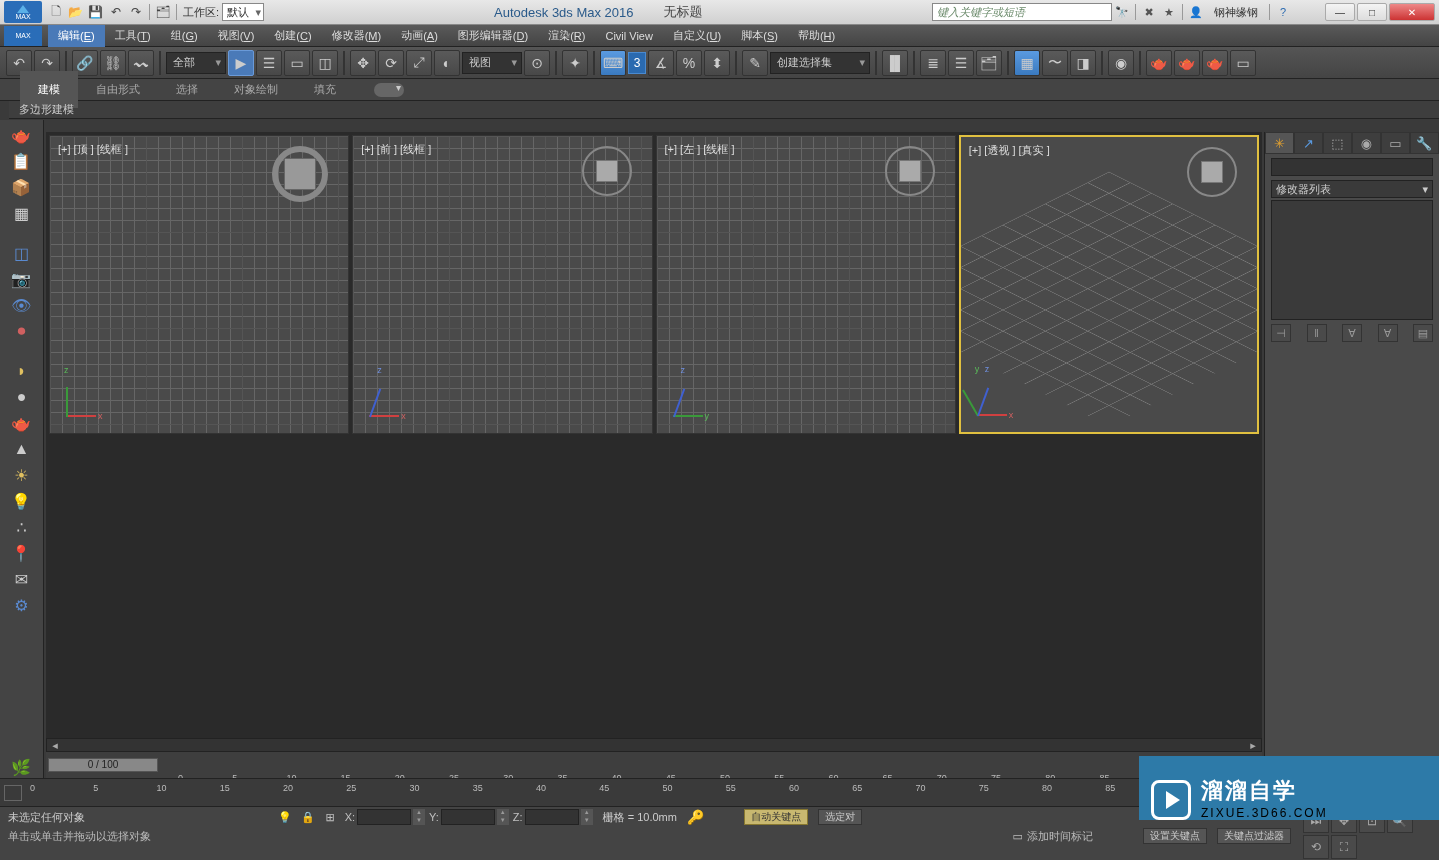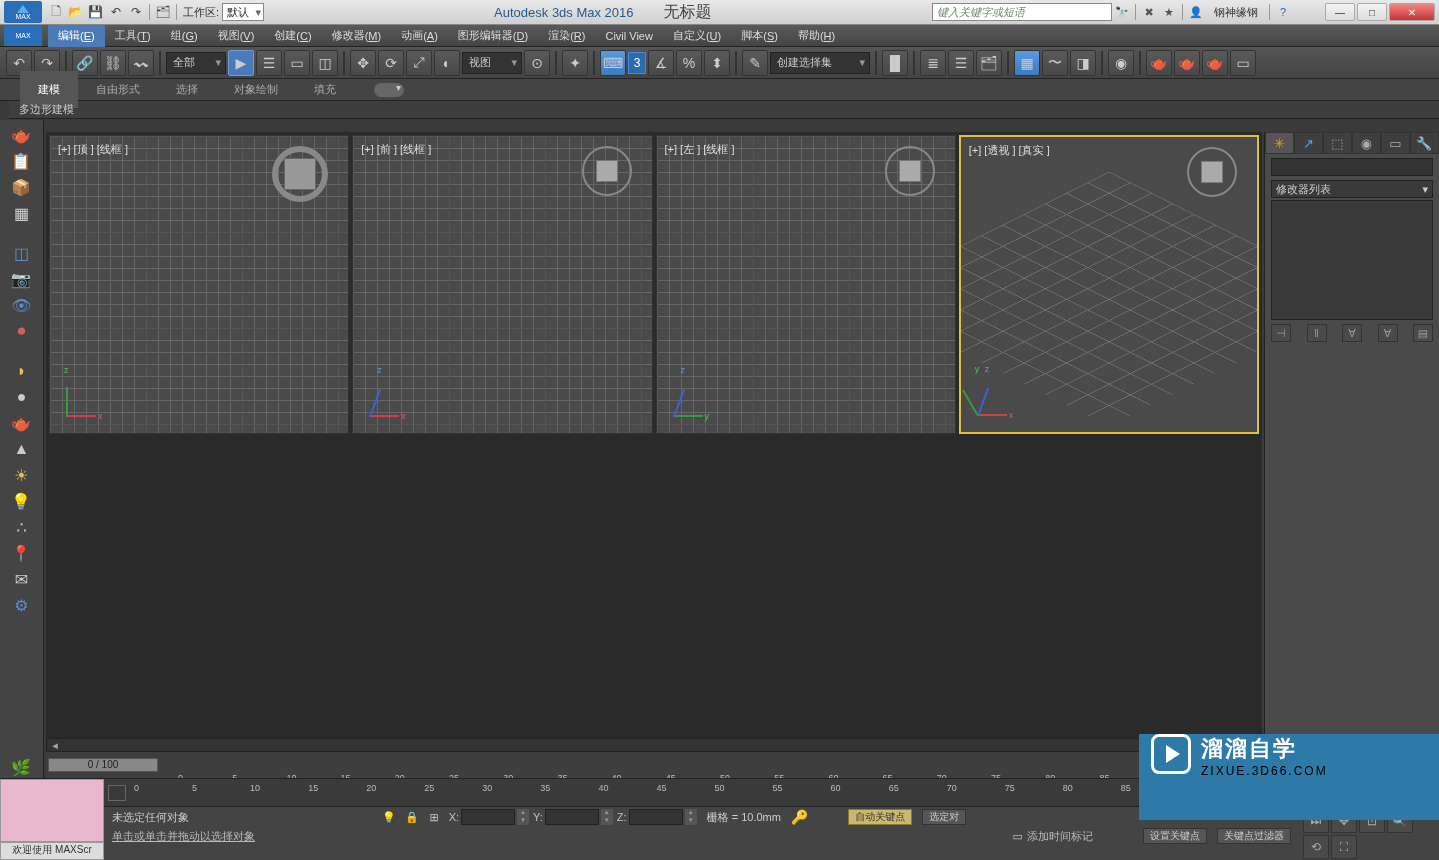--- a/index.html
+++ b/index.html
@@ -8,21 +8,21 @@
 
 .titlebar { height:25px; background:linear-gradient(#e8e8e8,#d0d0d0); display:flex; align-items:center; padding:0 4px; border-bottom:1px solid #888; }
 .titlebar .max-ico { width:38px; height:22px; background:#2a6db8; color:#fff; font-size:8px; display:flex; flex-direction:column; align-items:center; justify-content:center; border-radius:2px; margin-right:4px; position:relative;}
 .titlebar .max-ico .tri { width:0;height:0;border-left:6px solid transparent;border-right:6px solid transparent;border-bottom:8px solid #5ab0e8;}
 .titlebar .tbtn { width:20px; height:20px; display:flex; align-items:center; justify-content:center; color:#444; font-size:12px; cursor:pointer; }
 .titlebar .sep { width:1px; height:16px; background:#999; margin:0 3px; }
 .titlebar .ws-label { color:#333; padding:0 3px; }
 .titlebar .ws-sel { background:#fff; border:1px solid #888; color:#333; padding:0 14px 0 4px; height:18px; display:flex; align-items:center; position:relative; }
 .titlebar .ws-sel:after{content:"▾";position:absolute;right:2px;color:#666;}
 .titlebar .app-title { color:#2a5a8a; font-size:13px; margin-left:230px; }
-.titlebar .doc-title { color:#444; margin-left:30px; font-size:16px;}
+.titlebar .doc-title { color:#444; margin-left:30px; font-size:13px;}
 .titlebar .spacer { flex:1; }
 .titlebar .search-box { width:180px; height:18px; background:#fff; border:1px solid #888; padding:0 4px; color:#6a8a6a; font-style:italic; display:flex; align-items:center;}
 .titlebar .ico { width:20px; text-align:center; color:#555; }
 .titlebar .user { color:#333; padding:0 8px; }
 .titlebar .win-btns { display:flex; margin-left:30px;}
 .titlebar .winb { width:30px; height:18px; display:flex; align-items:center; justify-content:center; border:1px solid #aaa; background:linear-gradient(#f4f4f4,#ddd); margin-left:2px; color:#333; font-size:10px; border-radius:2px;}
 .titlebar .winb.close { background:linear-gradient(#e88,#c33); color:#fff; width:46px;}
 
 
 .menubar { height:22px; background:linear-gradient(#5a5a5a,#444); display:flex; align-items:center; padding:8px 4px; border-bottom:1px solid #222;}
@@ -132,21 +132,21 @@
 .statusarea .gridv{color:#ccc;}
 .statusarea .prompt{height:18px;display:flex;align-items:center;padding:0 8px;color:#bbb;}
 .statusarea .kbtn{height:16px;background:#c8b870;color:#333;padding:0 6px;font-size:10px;border:1px solid #887830;}
 .statusarea .rbtn{height:16px;background:#555;color:#ccc;padding:0 6px;font-size:10px;border:1px solid #333;}
 .statusarea .key-icn{font-size:14px;color:#888;}
 .statusarea .right-ctrl{width:140px;display:flex;flex-wrap:wrap;align-content:flex-start;gap:2px;padding:4px;background:#444;}
 .statusarea .right-ctrl .nb{width:26px;height:24px;background:#4a4a4a;border:1px solid #333;display:flex;align-items:center;justify-content:center;color:#aaa;font-size:12px;}
 .statusarea .addtime{display:flex;align-items:center;gap:4px;margin-left:auto;}
 
 
-.wm{position:absolute;right:0;bottom:40px;width:300px;height:86px;background:#2d7aa8;display:flex;align-items:flex-start;padding:0 12px;gap:10px;}
+.wm{position:absolute;right:0;bottom:40px;width:300px;height:64px;background:#2d7aa8;display:flex;align-items:flex-end;padding:0 12px;gap:10px;}
 .wm .play{width:40px;height:40px;border:3px solid #fff;border-radius:8px;display:flex;align-items:center;justify-content:center;}
 .wm .play:after{content:"";border-left:14px solid #fff;border-top:9px solid transparent;border-bottom:9px solid transparent;margin-left:4px;}
 .wm .txt .big{color:#fff;font-size:22px;font-weight:bold;letter-spacing:2px;}
 .wm .txt .small{color:#000000;font-size:12px;letter-spacing:2px;}
 </style>
 </head>
 <body>
 
 <div class="titlebar">
   <div class="max-ico">
@@ -407,24 +407,20 @@
         <span class="tk" style="left: 80%;">80</span>
         <span class="tk" style="left: 85%;">85</span>
         <span class="tk" style="left: 90%;">90</span>
         <span class="tk" style="left: 95%;">95</span>
         <span class="tk" style="left: 100%;">100</span>
       </div>
   </div>
 </div>
 
 <div class="statusarea">
-  <div class="left-stub">
-    <div class="pink"></div>
-    <div class="wel"><span>欢迎使用</span>&nbsp;<span>MAXScr</span></div>
-  </div>
   <div class="mid">
     <div class="track">
       <div class="icn"></div>
       <div class="ticks2" id="ticks2">
           <span class="t" style="left: 0%;">0</span>
           <span class="t" style="left: 5%;">5</span>
           <span class="t" style="left: 10%;">10</span>
           <span class="t" style="left: 15%;">15</span>
           <span class="t" style="left: 20%;">20</span>
           <span class="t" style="left: 25%;">25</span>
@@ -476,21 +472,21 @@
             </div>
           </div>
       </div>
       <span class="gridv">栅格 = 10.0mm</span>
       <span class="key-icn">🔑</span>
       <div style="width:20px;"></div>
       <div class="kbtn">自动关键点</div>
       <div class="rbtn">选定对</div>
     </div>
     <div class="prompt statusline">
-      <span style="flex:0 0 auto;text-decoration:underline;">单击或单击并拖动以选择对象</span>
+      <span style="flex:0 0 auto;">单击或单击并拖动以选择对象</span>
       <div class="addtime">
         <span>▭</span>
         <span>添加时间标记</span>
       </div>
       <div style="width:30px;"></div>
       <div class="rbtn">设置关键点</div>
       <div class="rbtn">关键点过滤器</div>
     </div>
   </div>
   <div class="right-ctrl">

